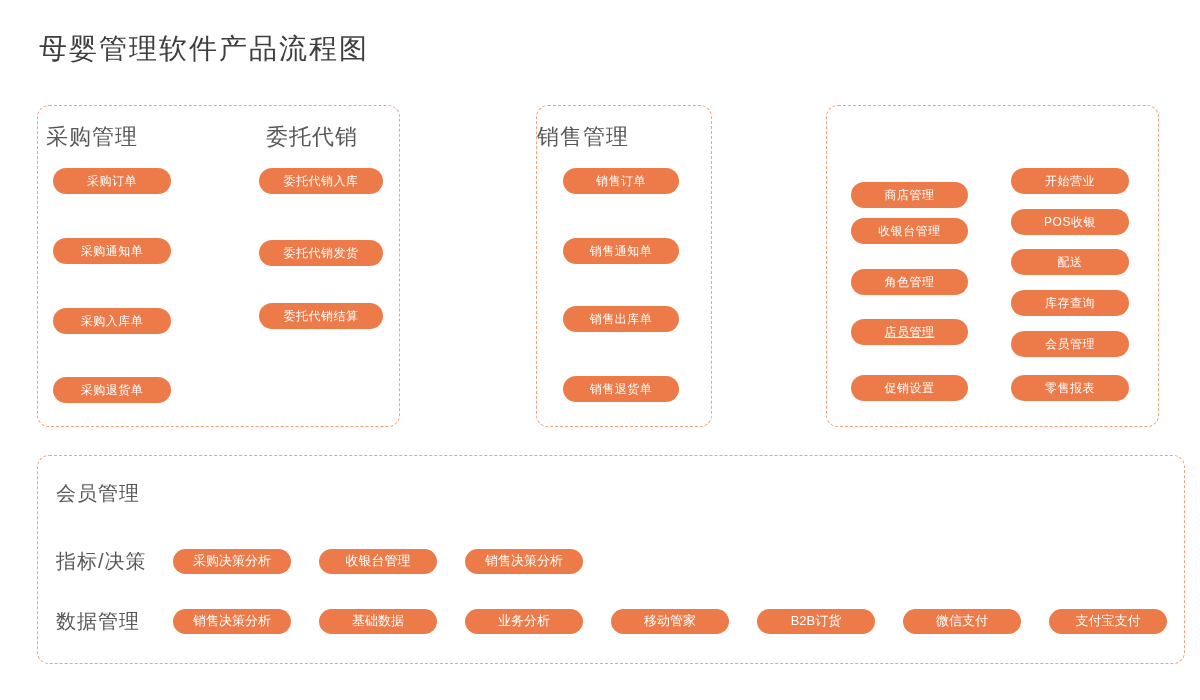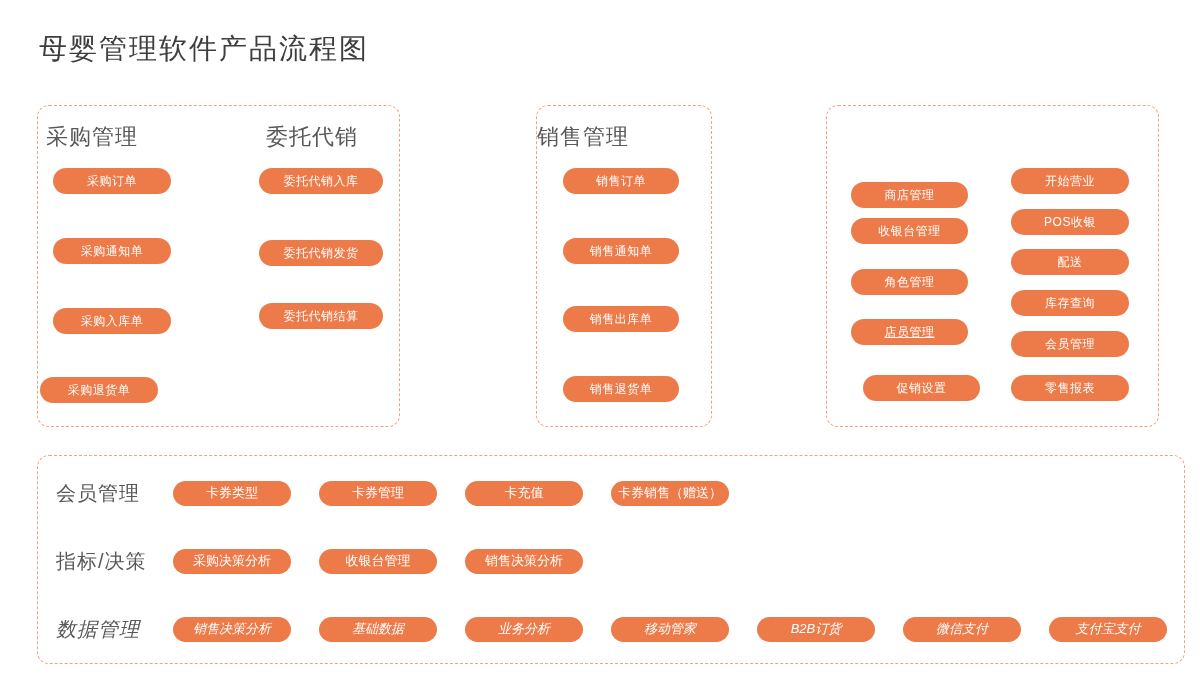--- a/index.html
+++ b/index.html
@@ -27,73 +27,67 @@
 
   <div class="title">母婴管理软件产品流程图</div>
 
   <div class="panel" style="left:37px;top:105px;width:361px;height:320px;">
     <div class="ptitle" style="left:8px;width:120px;">采购管理</div>
     <div class="ptitle" style="left:228px;width:120px;">委托代销</div>
 
     <div class="pill" style="left:15px;top:62px;width:118px;">采购订单</div>
     <div class="pill" style="left:15px;top:132px;width:118px;">采购通知单</div>
     <div class="pill" style="left:15px;top:202px;width:118px;">采购入库单</div>
-    <div class="pill" style="left:2px;top:271px;width:118px;">采购退货单</div>
+    <div class="pill" style="left:15px;top:271px;width:118px;">采购退货单</div>
 
     <div class="pill" style="left:221px;top:62px;width:124px;text-align:center;">委托代销入库</div>
     <div class="pill" style="left:221px;top:134px;width:124px;">委托代销发货</div>
     <div class="pill" style="left:221px;top:197px;width:124px;">委托代销结算</div>
   </div>
 
   <div class="panel" style="left:536px;top:105px;width:174px;height:320px;">
     <div class="ptitle" style="left:0;width:100%;">销售管理</div>
     <div class="pill" style="left:26px;top:62px;width:116px;">销售订单</div>
     <div class="pill" style="left:26px;top:132px;width:116px;">销售通知单</div>
     <div class="pill" style="left:26px;top:200px;width:116px;">销售出库单</div>
     <div class="pill" style="left:26px;top:270px;width:116px;">销售退货单</div>
   </div>
 
   <div class="panel" style="left:826px;top:105px;width:331px;height:320px;">
 
     <div class="pill" style="left:24px;top:76px;width:117px;">商店管理</div>
     <div class="pill" style="left:24px;top:112px;width:117px;">收银台管理</div>
     <div class="pill" style="left:24px;top:163px;width:117px;">角色管理</div>
     <div class="pill" style="left:24px;top:213px;width:117px;text-decoration:underline;">店员管理</div>
-    <div class="pill" style="left:36px;top:269px;width:117px;">促销设置</div>
+    <div class="pill" style="left:24px;top:269px;width:117px;">促销设置</div>
 
     <div class="pill" style="left:184px;top:62px;width:118px;">开始营业</div>
     <div class="pill" style="left:184px;top:103px;width:118px;">POS收银</div>
     <div class="pill" style="left:184px;top:143px;width:118px;text-align:right;">配送</div>
     <div class="pill" style="left:184px;top:184px;width:118px;">库存查询</div>
     <div class="pill" style="left:184px;top:225px;width:118px;">会员管理</div>
     <div class="pill" style="left:184px;top:269px;width:118px;">零售报表</div>
   </div>
 
   <div class="panel" style="left:37px;top:455px;width:1146px;height:207px;">
 
     <div class="brow" style="top:24px;">
       <div class="blabel">会员管理</div>
-      <div class="bpills">
-        <div class="bpill">卡券类型</div>
-        <div class="bpill">卡券管理</div>
-        <div class="bpill">卡充值</div>
-        <div class="bpill">卡券销售（赠送）</div>
-      </div>
     </div>
 
     <div class="brow" style="top:92px;">
       <div class="blabel">指标/决策</div>
       <div class="bpills">
         <div class="bpill">采购决策分析</div>
         <div class="bpill">收银台管理</div>
         <div class="bpill">销售决策分析</div>
       </div>
     </div>
 
-    <div class="brow" style="top:160px;font-style:italic;">
+    <div class="brow" style="top:152px;">
       <div class="blabel">数据管理</div>
       <div class="bpills">
         <div class="bpill">销售决策分析</div>
         <div class="bpill">基础数据</div>
         <div class="bpill">业务分析</div>
         <div class="bpill">移动管家</div>
         <div class="bpill">B2B订货</div>
         <div class="bpill">微信支付</div>
         <div class="bpill">支付宝支付</div>
       </div>

